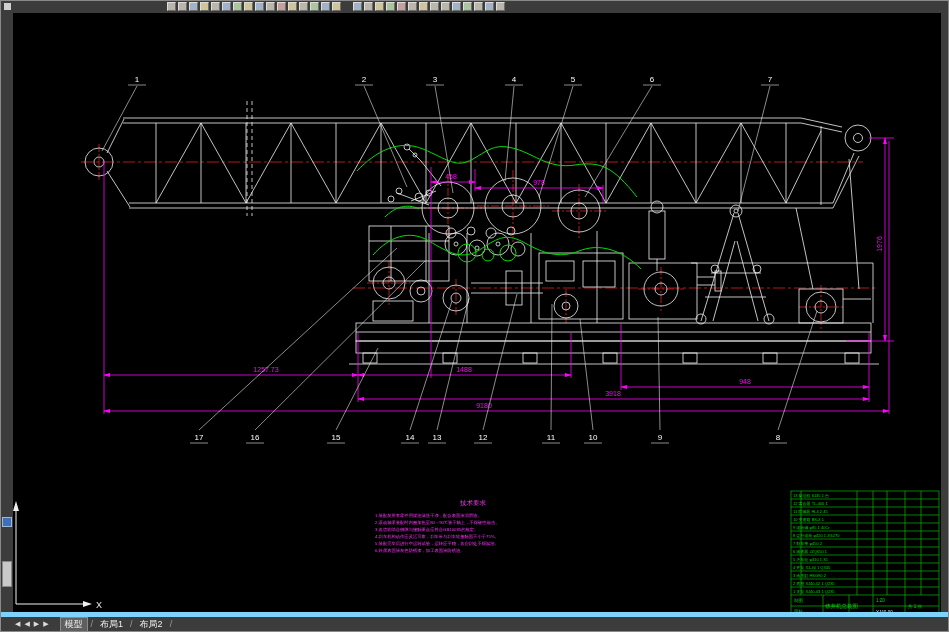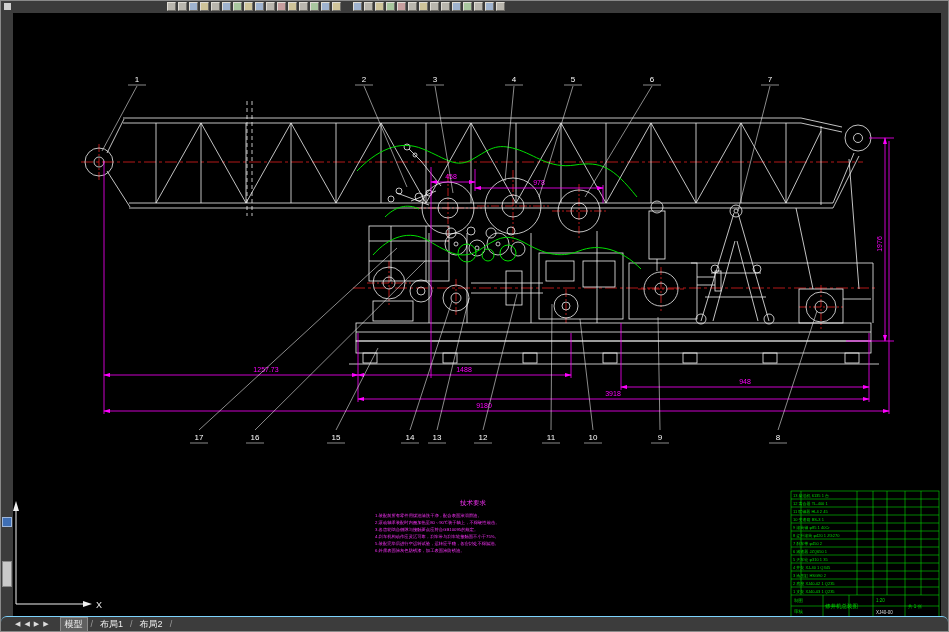--- a/index.html
+++ b/index.html
@@ -16,21 +16,21 @@
   .toolbar i:nth-child(7n){background:#a9c79f;}
   .toolbar i:nth-child(11n){background:#c79f9f;}
   .toolbar i.gap{width:8px;background:transparent;border:none;}
   .canvas{position:absolute;left:12px;top:12px;width:928px;height:606px;background:#000;}
   .canvas svg{display:block;font-family:"Liberation Sans",sans-serif;}
   .side-icon-a{position:absolute;left:1px;top:516px;width:10px;height:10px;background:#3f6fb5;
                border:1px solid #9fb8dd;box-sizing:border-box;}
   .side-icon-b{position:absolute;left:1px;top:560px;width:10px;height:26px;background:#c9c9c9;
                border:1px solid #888;box-sizing:border-box;}
   .bottombar{position:absolute;left:0;bottom:0;width:100%;height:14px;background:#3c3c3c;
-             border-top:1px solid #7dd3fc;display:flex;align-items:center;color:#e6e6e6;font-size:9px;border-radius:6px;}
+             border-top:5px solid #7dd3fc;display:flex;align-items:center;color:#e6e6e6;font-size:9px;}
   .nav{margin-left:14px;font-size:7px;color:#ddd;letter-spacing:1px;display:flex;gap:3px;}
   .tabs{margin-left:10px;display:flex;align-items:center;gap:3px;}
   .tab{padding:0 4px;color:#f0f0f0;cursor:default;}
   .tab.active{background:#5f5f5f;border:1px solid #8a8a8a;border-bottom:none;}
   .sep{color:#9a9a9a;}
 </style>
 </head>
 <body>
 
 <div class="window">

